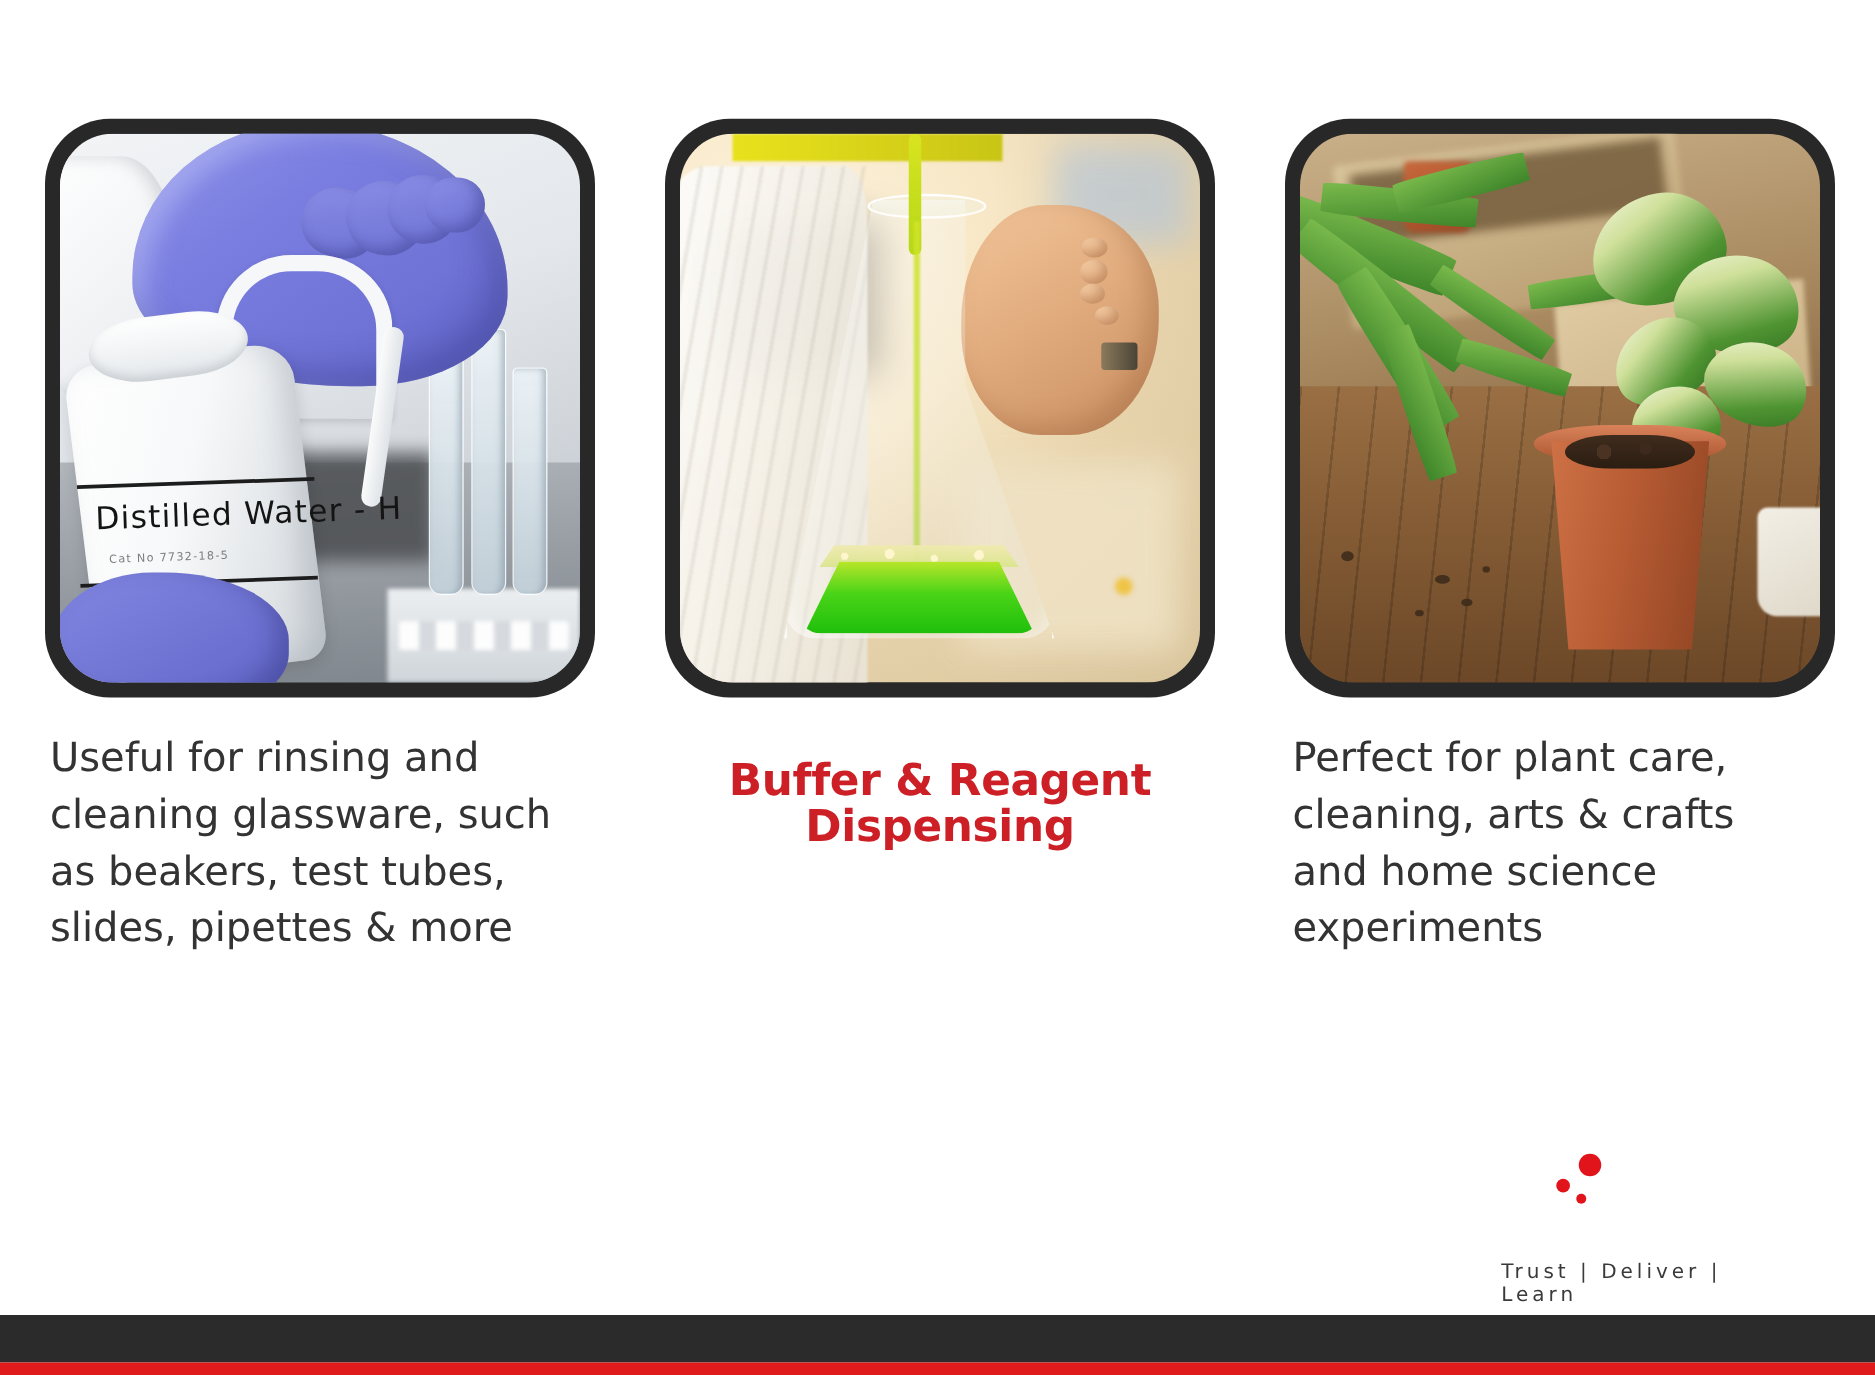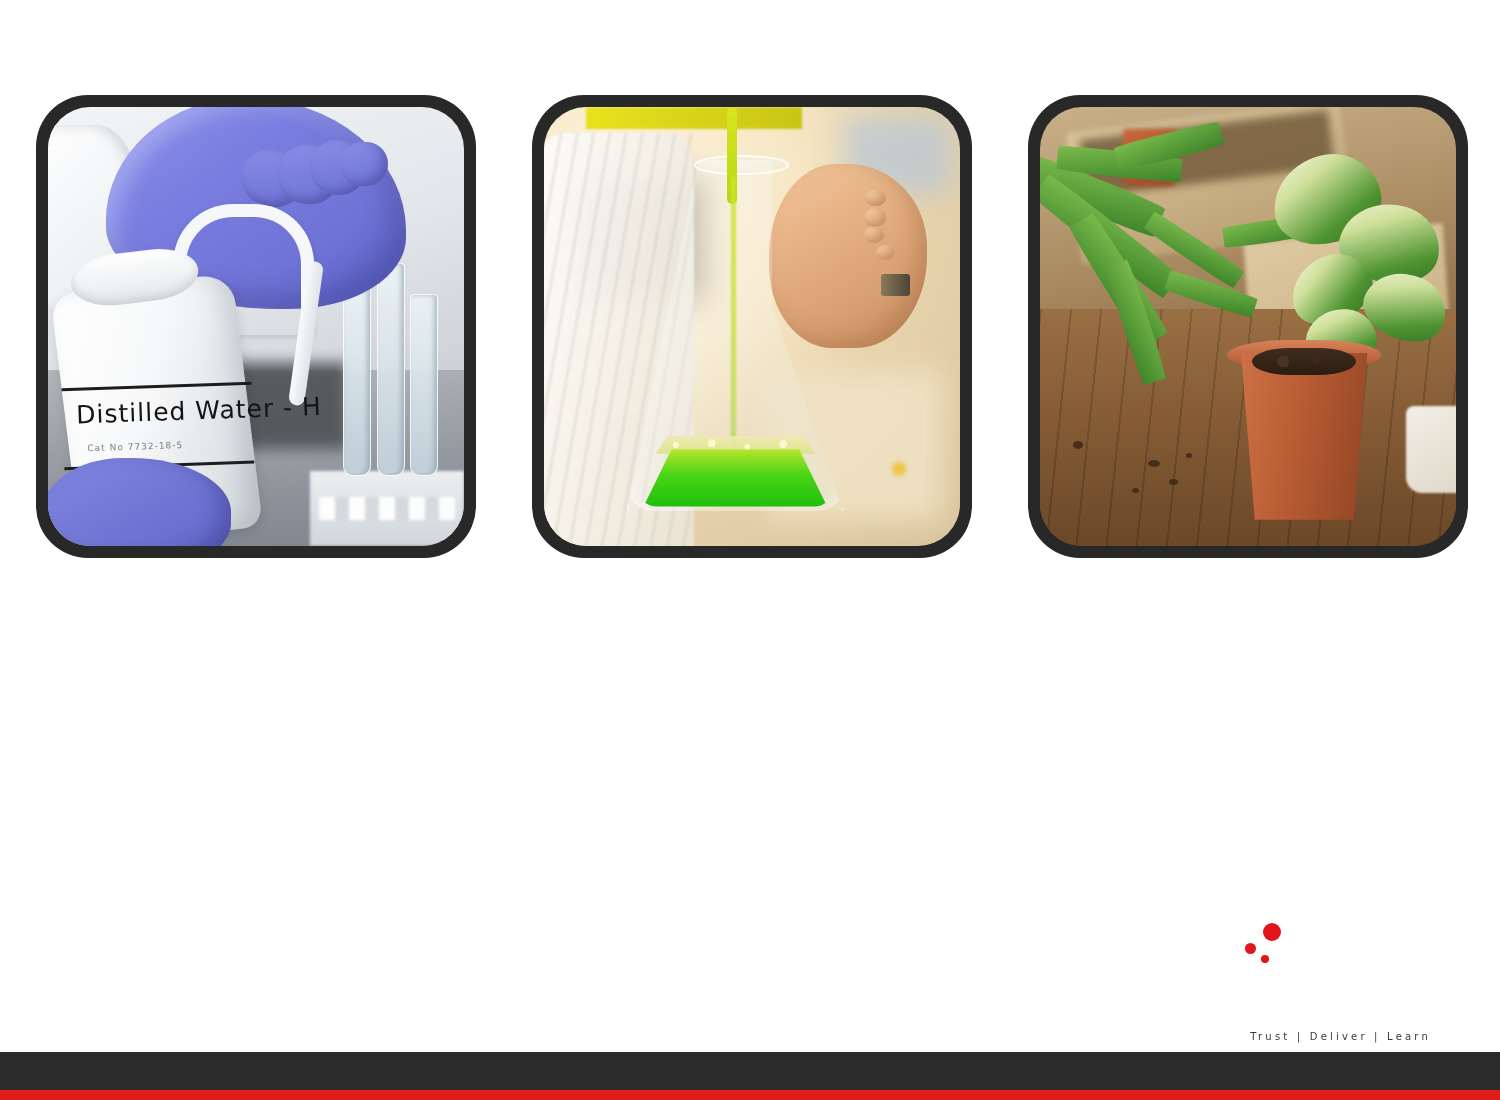--- a/index.html
+++ b/index.html
@@ -395,22 +395,22 @@
   }
   .logo-tube::before {
     content: ""; position: absolute; left: 4px; top: -1px;
     width: 7px; height: 6px; background: #ffffff;
     border-radius: 0 0 4px 4px;
   }
   .logo-sco { display: inline-block; }
   .logo-tagline {
     position: absolute; left: 6px; top: 92px; width: 230px;
     font-family: "DejaVu Sans", sans-serif;
-    font-size: 10px; color: #3a3a3a;
-    letter-spacing: 3.2px; text-align: right; margin-top: 24px;
+    font-size: 16px; color: #3a3a3a;
+    letter-spacing: 3.2px; text-align: left;
   }
 
   
   .footer-dark {
     position: absolute; left: 0; top: 1052px; width: 1500px; height: 38px;
     background: #2b2b2b;
   }
   .footer-red {
     position: absolute; left: 0; top: 1090px; width: 1500px; height: 10px;
     background: #e01b1b;
@@ -442,20 +442,24 @@
         <div class="p1-spout"></div>
         <div class="p1-bottle">
           <div class="p1-cap"></div>
           <div class="p1-label-band"></div>
           <div class="p1-label-text">Distilled Water - H</div>
           <div class="p1-label-sub">Cat No 7732-18-5</div>
         </div>
         <div class="p1-glove-bot"></div>
       </div>
     </div>
+    <p class="body-text">Useful for rinsing and
+cleaning glassware, such
+as beakers, test tubes,
+slides, pipettes &amp; more</p>
   </div>
 
   <div class="column col-2">
     <div class="photo-card">
       <div class="photo-inner">
         <div class="p2-bg"></div>
         <div class="p2-blur1"></div>
         <div class="p2-blur2"></div>
         <div class="p2-blur3"></div>
         <div class="p2-topstrip"></div>
@@ -470,20 +474,22 @@
         <div class="p2-flask"></div>
         <div class="p2-flask-edge"></div>
         <div class="p2-neck-rim"></div>
         <div class="p2-pour"></div>
         <div class="p2-stream"></div>
         <div class="p2-foam"></div>
         <div class="p2-liquid"></div>
         <div class="p2-dot"></div>
       </div>
     </div>
+    <h2 class="heading">Buffer &amp; Reagent
+Dispensing</h2>
   </div>
 
   <div class="column col-3">
     <div class="photo-card">
       <div class="photo-inner">
         <div class="p3-bg"></div>
         <div class="p3-paper"></div>
         <div class="p3-crate"></div>
         <div class="p3-crate-in"></div>
         <div class="p3-terra-back"></div>
@@ -511,20 +517,24 @@
         <div class="p3-pot"></div>
         <div class="p3-soil"></div>
 
         <div class="p3-dirt" style="left:26%; bottom:18%; width:12px; height:7px;"></div>
         <div class="p3-dirt" style="left:31%; bottom:14%; width:9px; height:6px;"></div>
         <div class="p3-dirt" style="left:22%; bottom:12%; width:7px; height:5px;"></div>
         <div class="p3-dirt" style="left:35%; bottom:20%; width:6px; height:5px;"></div>
         <div class="p3-dirt" style="left:8%; bottom:22%; width:10px; height:8px;"></div>
       </div>
     </div>
+    <p class="body-text">Perfect for plant care,
+cleaning, arts &amp; crafts
+and home science
+experiments</p>
   </div>
 
 </div>
 
 <div class="logo">
   <div class="logo-bubble b-big"></div>
   <div class="logo-bubble b-mid"></div>
   <div class="logo-bubble b-sml"></div>
   <div class="logo-tagline">Trust | Deliver | Learn</div>
 </div>

